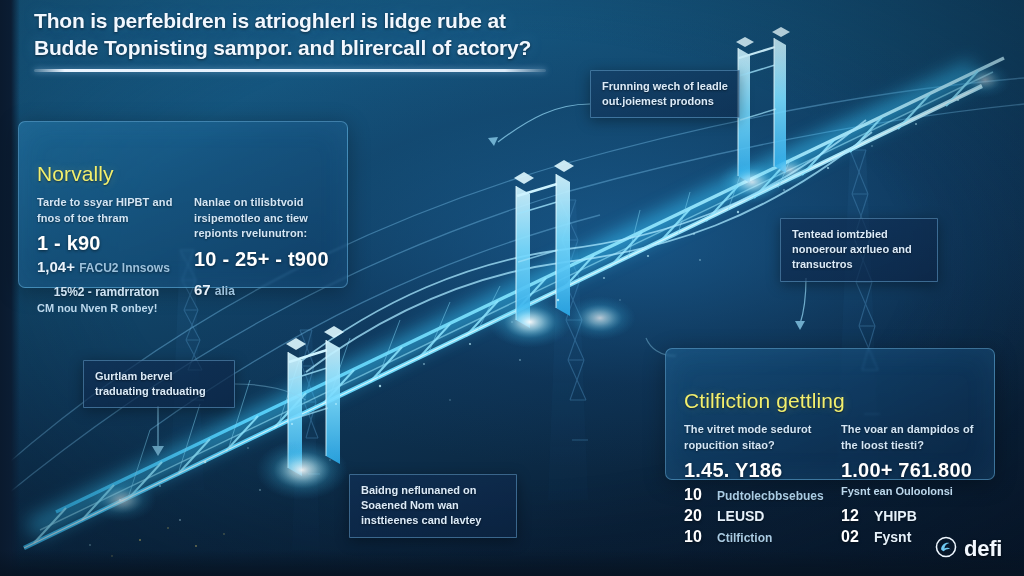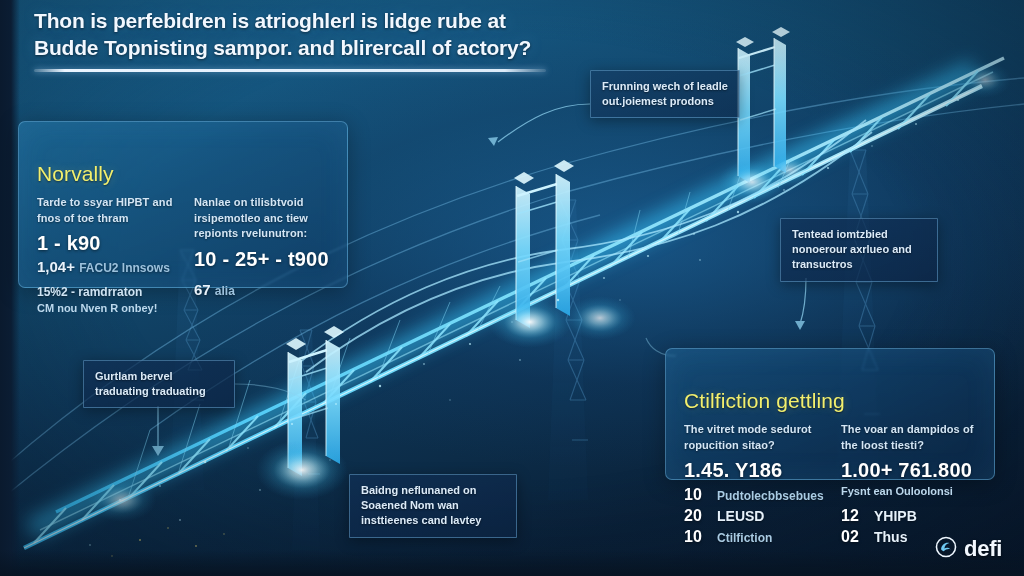--- a/index.html
+++ b/index.html
@@ -78,21 +78,21 @@
     text-shadow:0 1px 3px rgba(0,0,0,.5);
     letter-spacing:.2px; white-space:nowrap;
   }
   .pc-sub {
     margin-top:3px; font-size:15px; font-weight:bold; color:#e8f2fb;
     text-shadow:0 1px 3px rgba(0,0,0,.45); white-space:nowrap;
   }
   .pc-sub .dim { color:#9dc2dd; font-size:12px; font-weight:bold; }
   .pc-note {
     margin-top:9px; font-size:12px; font-weight:bold; color:#cfe4f4;
-    text-shadow:0 1px 2px rgba(0,0,0,.4); line-height:1.4;
+    text-shadow:0 1px 2px rgba(0,0,0,.4); line-height:1.4;text-align:center;
   }
   .pc-note2 { margin-top:1px; font-size:11px; color:#bcd8ec; font-weight:bold; }
 
   
   .rowlist { margin-top:4px; }
   .rl-row { display:flex; align-items:baseline; gap:9px; margin-top:3px; }
   .rl-num { font-size:16px; font-weight:bold; color:#ffffff; min-width:24px;
     text-shadow:0 1px 3px rgba(0,0,0,.5); }
   .rl-lbl { font-size:12px; font-weight:bold; color:#a9cbe3;
     text-shadow:0 1px 2px rgba(0,0,0,.4); }
@@ -413,21 +413,21 @@
         <div class="pc-desc">The voar an dampidos of the loost tiesti?</div>
         <div class="pc-big">1.00+ 761.800</div>
         <div class="pc-note2" style="margin-top:3px">Fysnt ean Ouloolonsi</div>
         <div class="rowlist" style="margin-top:10px">
           <div class="rl-row">
             <span class="rl-num">12</span>
             <span class="rl-lbl bright">YHIPB</span>
           </div>
           <div class="rl-row">
             <span class="rl-num">02</span>
-            <span class="rl-lbl bright">Thus</span>
+            <span class="rl-lbl bright">Fysnt</span>
           </div>
         </div>
       </div>
     </div>
   </div>
 
   <div class="callout lighter co-1">Frunning wech of leadle out.joiemest prodons</div>
   <div class="callout co-2">Tentead iomtzbied nonoerour axrlueo and transuctros</div>
   <div class="callout co-3">Gurtlam bervel traduating traduating</div>
   <div class="callout co-4">Baidng neflunaned on Soaened Nom wan insttieenes cand lavtey</div>

